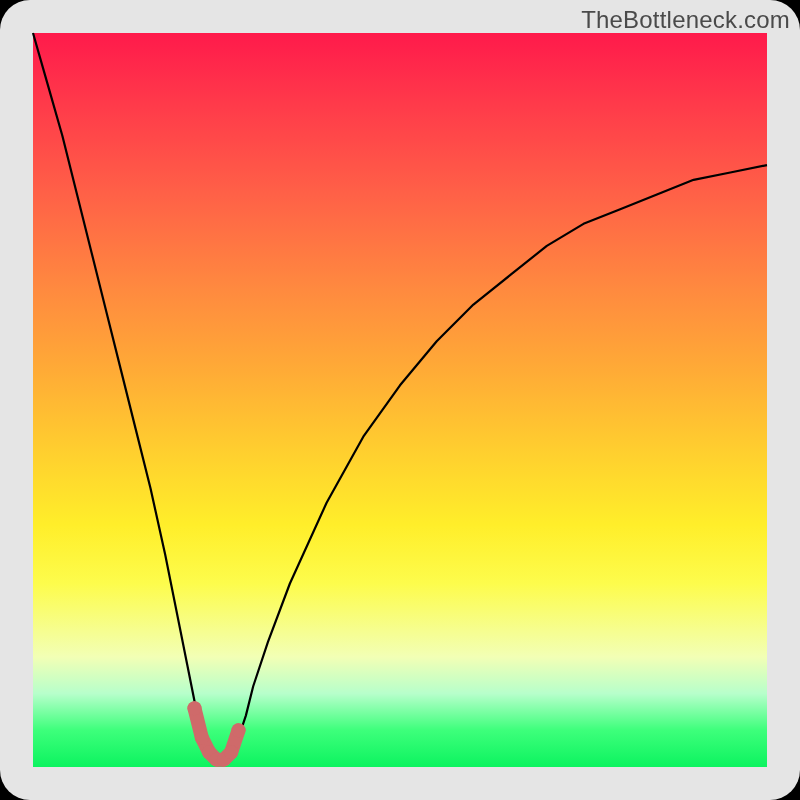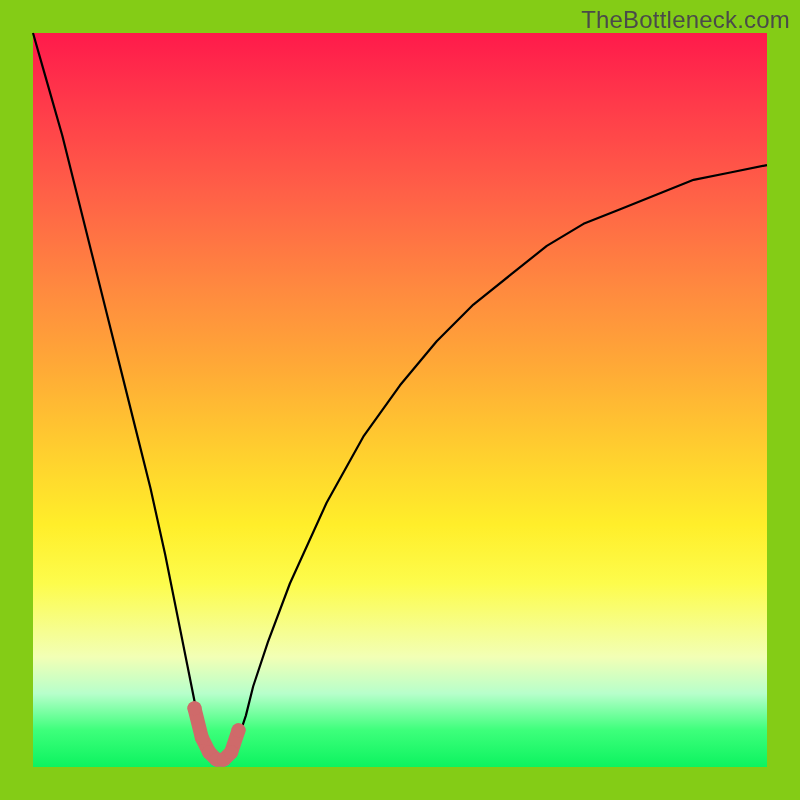--- a/index.html
+++ b/index.html
@@ -10,21 +10,22 @@
     overflow: hidden;
     background: #000;
     font-family: Arial, Helvetica, sans-serif;
   }
   .frame {
     position: absolute;
     left: 0;
     top: 0;
     width: 800px;
     height: 800px;
-    background: #84cc16;
+    background: #e5e5e5;
+    border-radius: 30px;
   }
   .plot {
     position: absolute;
     left: 33px;
     top: 33px;
     width: 734px;
     height: 734px;
     background: linear-gradient(to bottom,
       #ff1a4b 0%,
       #ff3b4a 10%,

